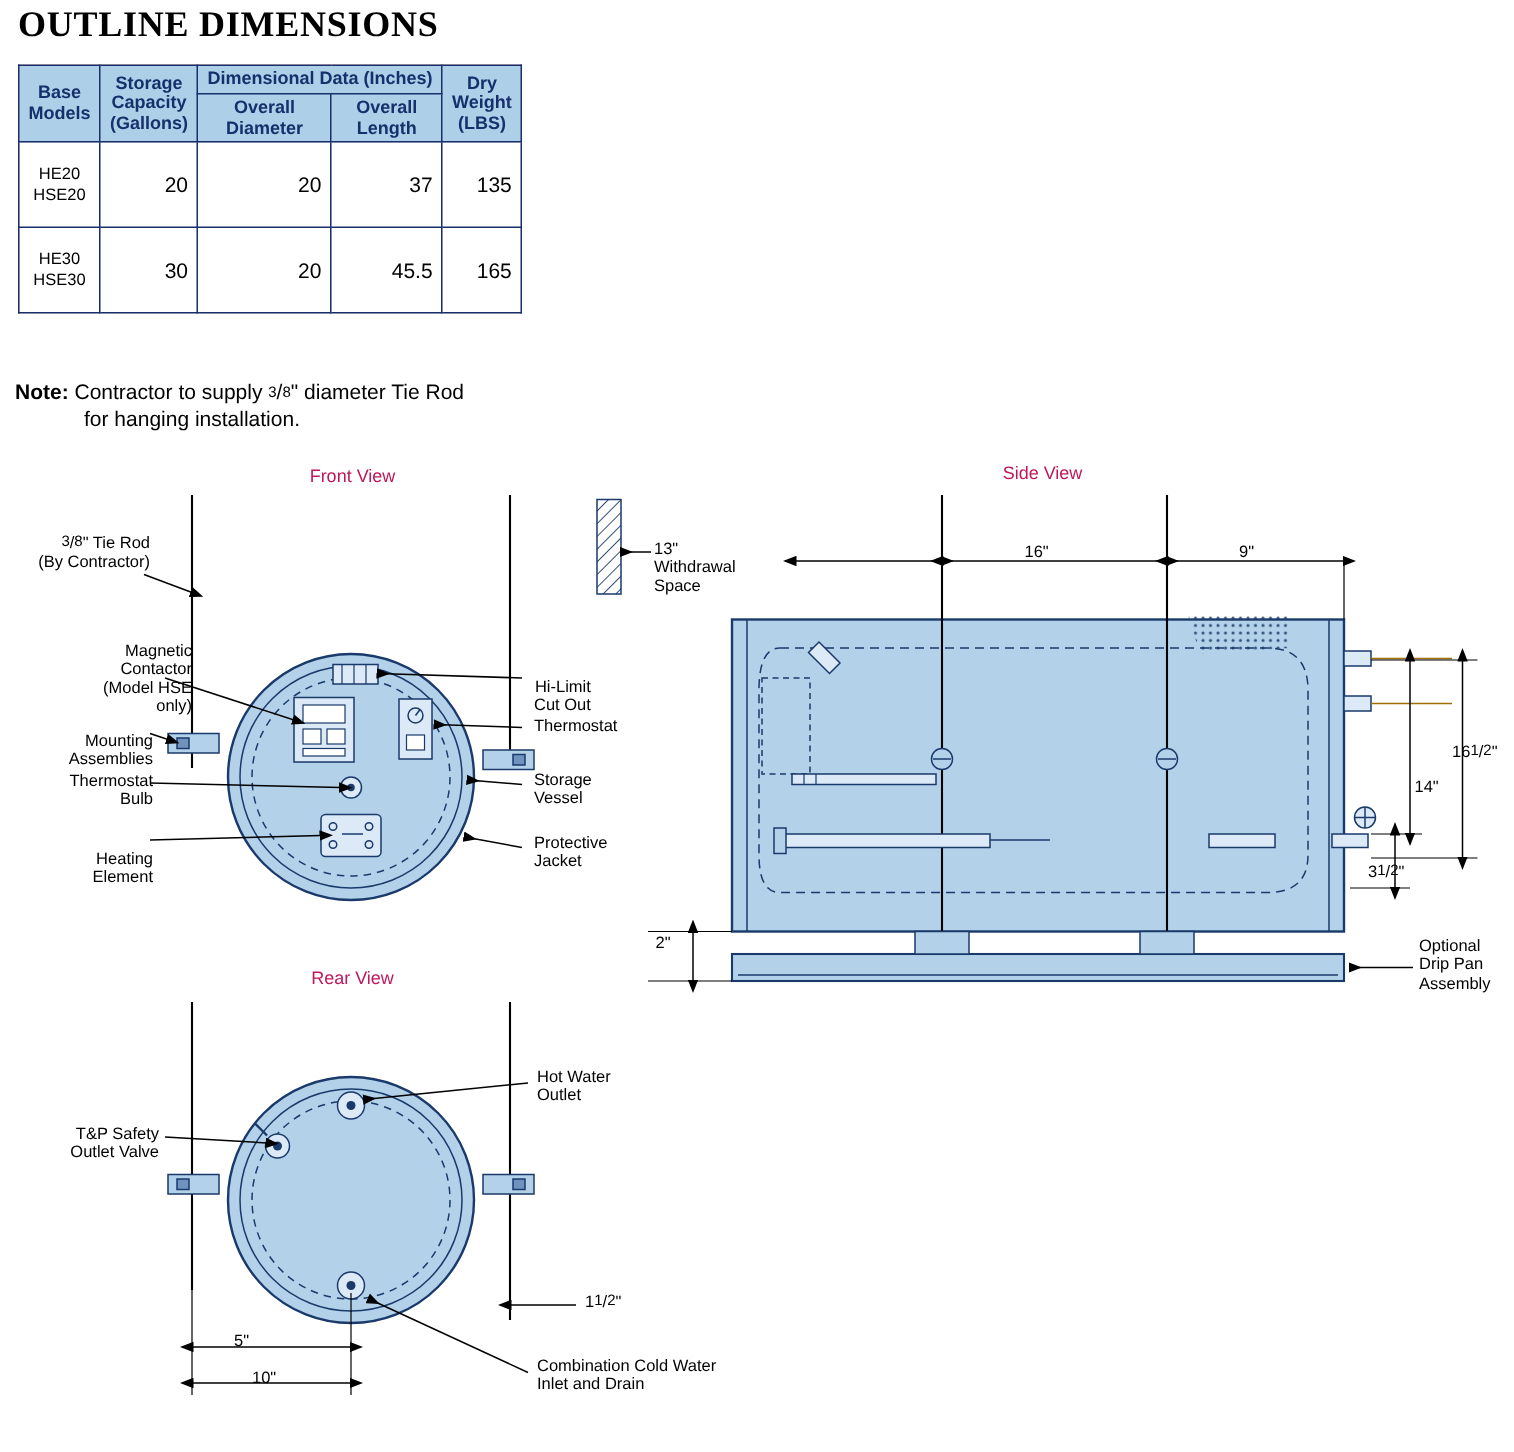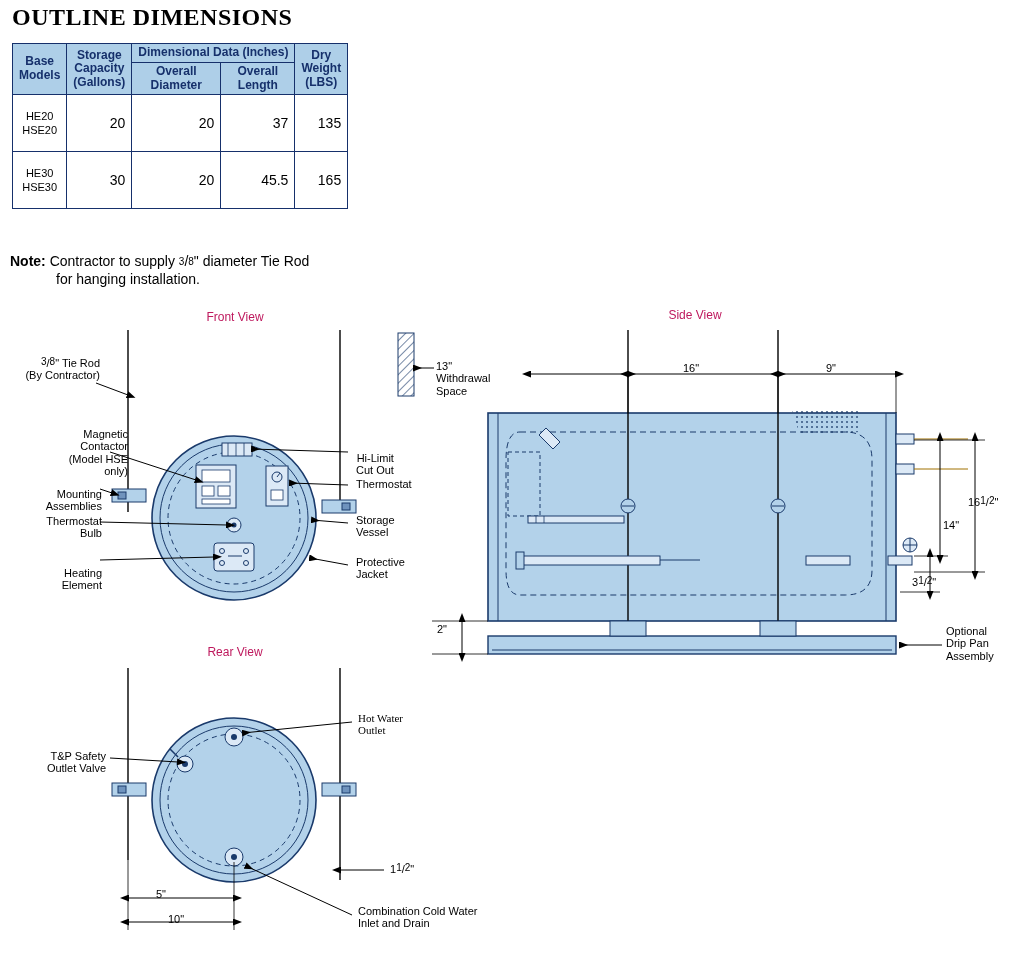--- a/index.html
+++ b/index.html
@@ -417,21 +417,21 @@
     <span>3</span><span class="frac">1</span>/<span class="frac">2</span><span>"</span>
   </div>
   <div class="dimtxt" style="left:437px; top:623px;">2"</div>
 
   <div class="lbl" style="left:946px; top:625px;">
     <span>Optional</span><br>
     <span>Drip Pan</span><br>
     <span>Assembly</span>
   </div>
 
-  <div class="lbl" style="left:358px; top:712px;font-family:Liberation Serif, serif;">
+  <div class="lbl" style="left:358px; top:712px;">
     <span>Hot Water</span><br>
     <span>Outlet</span>
   </div>
   <div class="lbl r" style="left:0px; top:750px; width:106px;">
     <span>T&amp;P Safety</span><br>
     <span>Outlet Valve</span>
   </div>
   <div class="lbl" style="left:358px; top:905px;">
     <span>Combination Cold Water</span><br>
     <span>Inlet and Drain</span>

